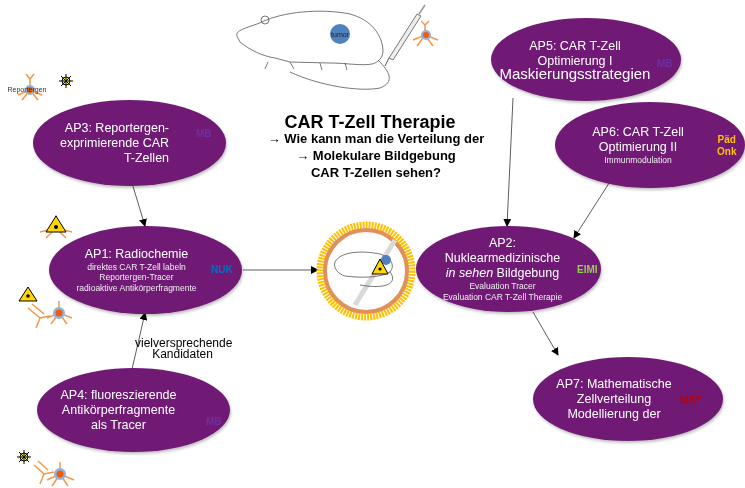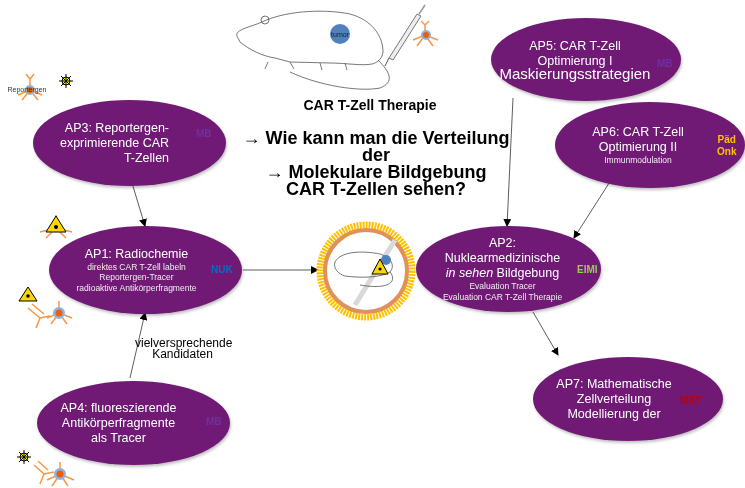--- a/index.html
+++ b/index.html
@@ -124,22 +124,22 @@
       <circle cx="366" cy="271" r="41" fill="#ffffff" stroke="#e0915a" stroke-width="4"></circle>
       <path d="M355,305 L395,240" stroke="#d9d9d9" stroke-width="5"></path>
       <path d="M335,262 C340,252 360,250 380,254 C392,258 395,266 390,272 C380,278 360,278 345,276 C338,274 333,268 335,262 Z" fill="none" stroke="#555" stroke-width="0.8"></path>
       <path d="M390,272 C398,282 388,290 360,285" fill="none" stroke="#555" stroke-width="0.8"></path>
       <circle cx="386" cy="260" r="5" fill="#4f81bd"></circle>
       <path d="M380,259 L388,274 L372,274 Z" fill="#ffd700" stroke="#000" stroke-width="1"></path>
       <circle cx="380" cy="269" r="1.6" fill="#000"></circle>
     </g>
   </svg>
 
-  <div class="center-text" style="left:270px;top:97px;width:200px;font-size:14px;">CAR T-Zell Therapie</div>
-  <div class="center-text" style="left:236px;top:130px;width:280px;font-size:18px;line-height:17px;">
+  <div class="center-text" style="left:270px;top:112px;width:200px;font-size:18px;">CAR T-Zell Therapie</div>
+  <div class="center-text" style="left:236px;top:130px;width:280px;font-size:13px;line-height:17px;">
     <div>→ Wie kann man die Verteilung der</div>
     <div>→ Molekulare Bildgebung</div>
     <div>CAR T-Zellen sehen?</div>
   </div>
 
   <div class="node" style="left:33px;top:100px;width:193px;height:86px;text-align:right;">
     <div class="title" style="margin-right:30px">
       <div>AP3: Reportergen-</div>
       <div>exprimierende CAR</div>
       <div>T-Zellen</div>
@@ -150,21 +150,21 @@
   <div class="node" style="left:49px;top:226px;width:193px;height:88px;">
     <div style="margin-right:18px">
       <div class="title">AP1: Radiochemie</div>
       <div class="sub">direktes CAR T-Zell labeln</div>
       <div class="sub">Reportergen-Tracer</div>
       <div class="sub">radioaktive  Antikörperfragmente</div>
     </div>
   </div>
   <div class="tag" style="left:211px;top:264px;color:#0070c0;">NUK</div>
 
-  <div class="node" style="left:37px;top:381px;width:193px;height:84px;">
+  <div class="node" style="left:37px;top:368px;width:193px;height:84px;">
     <div class="title" style="margin-right:30px">
       <div>AP4: fluoreszierende</div>
       <div>Antikörperfragmente</div>
       <div>als Tracer</div>
     </div>
   </div>
   <div class="tag" style="left:206px;top:416px;color:#7030a0;">MB</div>
 
   <div class="note" style="left:135px;top:338px;width:95px;">
     <div>vielversprechende</div>

